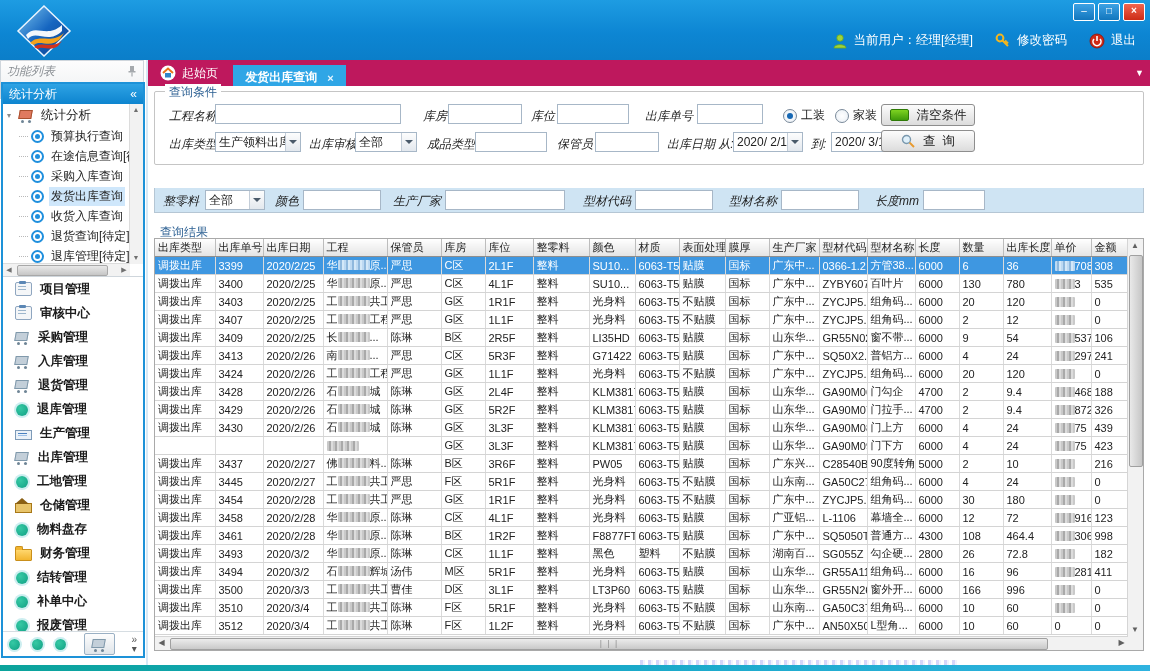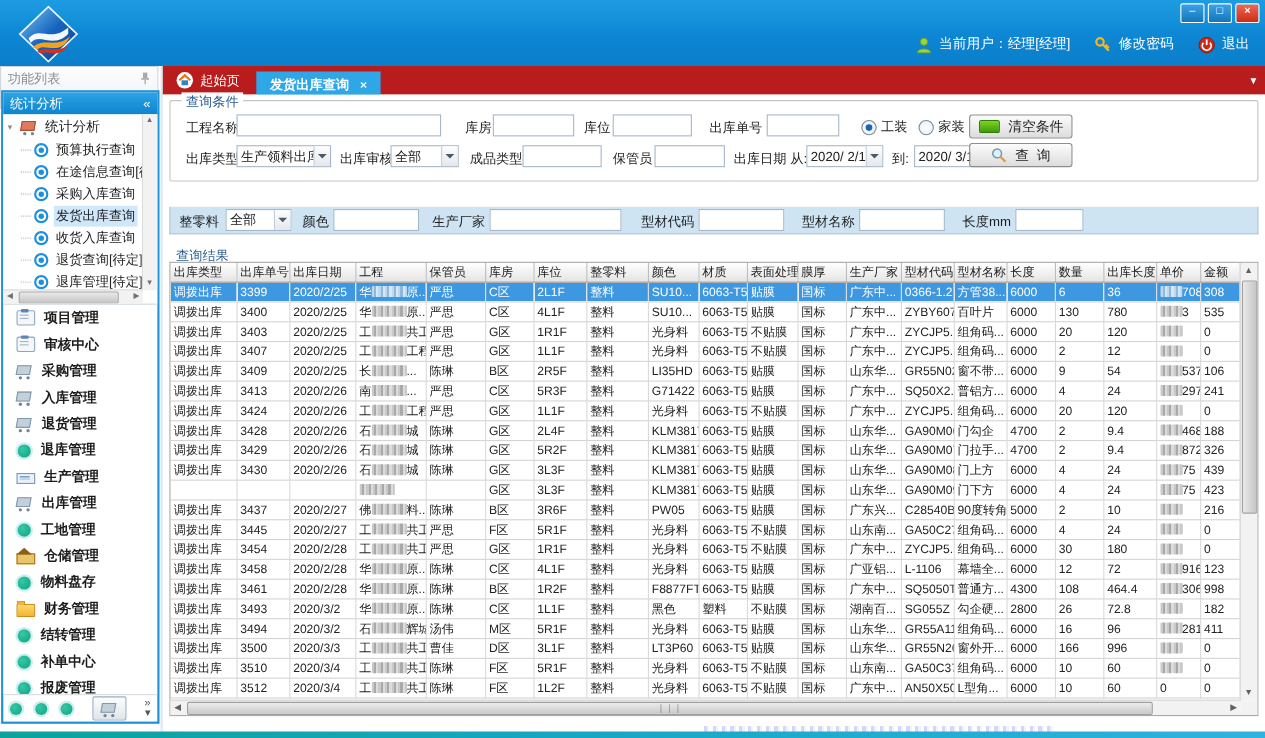--- a/index.html
+++ b/index.html
@@ -12,21 +12,21 @@
   .apptitle{position:absolute;left:78px;top:13px;font-size:27px;font-weight:bold;color:#fff;letter-spacing:1px;text-shadow:1px 2px 2px rgba(0,60,120,.55);white-space:nowrap;}
   .winbtns{position:absolute;right:5px;top:3px;display:flex;gap:3px;}
   .winbtn{width:20px;height:16px;border:1px solid #fff;border-radius:2px;background:linear-gradient(#3da2e4,#1276bd);color:#fff;font-size:10px;line-height:14px;text-align:center;cursor:default;}
   .winbtn.close{background:linear-gradient(#f1664f,#cc2c17);font-weight:bold;}
   .userbar{position:absolute;right:14px;top:32px;display:flex;align-items:center;gap:22px;color:#fff;font-size:12.5px;white-space:nowrap;}
   .uitem{display:flex;align-items:center;gap:6px;}
   .uicon{display:inline-block;flex:none;}
 
   
   .sidebar{position:absolute;left:0;top:60px;width:146px;height:605px;background:#fff;}
-  .flbar{position:absolute;left:0;top:0;width:144px;height:39px;background:linear-gradient(#fdfdfd,#eef0f2);border:1px solid #cfd6dc;color:#8a8f94;line-height:20px;padding-left:6px;box-sizing:border-box;}
+  .flbar{position:absolute;left:0;top:0;width:144px;height:39px;background:linear-gradient(#fdfdfd,#eef0f2);border:1px solid #cfd6dc;color:#8a8f94;line-height:20px;padding-left:6px;box-sizing:border-box;font-style:italic;}
   .flpin{position:absolute;right:6px;top:4px;width:10px;height:12px;opacity:.75;}
   .sidebox{position:absolute;left:1px;right:1px;top:22px;bottom:7px;border:2px solid #1d92d8;background:#fff;display:flex;flex-direction:column;box-sizing:border-box;}
   .sabar{height:20px;background:linear-gradient(#2ea3e4,#0d84cf);color:#fff;line-height:20px;padding:0 6px;display:flex;justify-content:space-between;flex:none;}
   .tree{position:relative;height:172px;flex:none;border-bottom:1px solid #cfd6dc;overflow:hidden;background:#fff;}
   .treelist{position:absolute;left:0;top:0;right:13px;bottom:12px;overflow:hidden;}
   .troot{display:flex;align-items:center;height:22px;padding-left:4px;gap:4px;}
   .texp{color:#8b8b8b;font-size:8px;width:8px;}
   .trlabel{font-size:12.5px;}
   .titem{display:flex;align-items:center;height:20px;padding-left:16px;white-space:nowrap;}
   .titem.active .tlabel{background:#cfe7fb;}
@@ -58,30 +58,30 @@
   .ic-dot{border-radius:50%;background:radial-gradient(circle at 35% 35%,#35c9a4,#10a084);box-shadow:0 0 0 2px #cdeef0;width:12px;height:12px;margin:1px 9px 0 1px;}
   .ic-chip{background:#eaf1f8;border:1px solid #7d9ab8;height:8px;top:2px;}
   .ic-chip::before{content:"";position:absolute;left:2px;top:2px;width:9px;height:1px;background:#4a81c0;box-shadow:0 2px 0 #9cc0e8;}
   .ic-house{background:#e8c46a;border:1px solid #a87818;height:8px;top:3px;}
   .ic-house::before{content:"";position:absolute;left:-1px;top:-6px;border-left:7px solid transparent;border-right:7px solid transparent;border-bottom:6px solid #8a6014;}
   .ic-folder{background:linear-gradient(#ffd76e,#f2b52f);border:1px solid #c98f1b;border-radius:1px;height:10px;top:2px;}
   .ic-folder::before{content:"";position:absolute;left:-1px;top:-4px;width:6px;height:3px;background:#f2b52f;border:1px solid #c98f1b;border-bottom:none;border-radius:2px 2px 0 0;}
 
   
   .vsplit{position:absolute;left:146px;top:60px;width:2px;bottom:6px;background:#d7e9f6;}
-  .tabbar{position:absolute;left:148px;top:60px;width:1002px;height:26px;background:#b91c1c;}
+  .tabbar{position:absolute;left:148px;top:60px;width:1002px;height:26px;background:#be185d;}
   .tab{display:inline-flex;align-items:center;height:26px;padding:0 12px;color:#fff;gap:6px;}
   .tab.active{background:#2fa6e6;font-weight:bold;}
   .tabclose{font-size:11px;color:#e8f6ff;margin-left:4px;}
   .tabovf{position:absolute;right:6px;top:8px;color:#fff;font-size:9px;}
   .content{position:absolute;left:148px;top:86px;width:1002px;height:572px;background:#fff;}
 
   .qbox{position:absolute;left:6px;top:5px;right:6px;height:72px;border:1px solid #c5c5c5;border-radius:2px;}
   .qlegend{position:absolute;top:-8px;left:10px;background:#fff;padding:0 4px;color:#2b5f92;}
-  .qlbl{position:absolute;white-space:nowrap;color:#1c1c1c;}
+  .qlbl{position:absolute;white-space:nowrap;color:#1c1c1c;font-style:italic;}
   .tinput{position:absolute;height:20px;border:1px solid #a7b7c7;background:#fff;box-sizing:border-box;font-size:12px;padding:0 3px;}
   .combo{position:absolute;height:20px;border:1px solid #a7b7c7;background:#fff;box-sizing:border-box;display:flex;align-items:center;}
   .cval{flex:1;padding-left:3px;white-space:nowrap;overflow:hidden;}
   .carr{width:14px;height:100%;display:flex;align-items:center;justify-content:center;background:linear-gradient(#fdfdfd,#e3e8ee);border-left:1px solid #c3cdd8;}
   .carr::after{content:"";border-left:4px solid transparent;border-right:4px solid transparent;border-top:4px solid #4a5a6a;}
   .radio{position:absolute;display:flex;align-items:center;gap:4px;}
   .rdot{width:12px;height:12px;border-radius:50%;border:1px solid #7a8a9a;background:radial-gradient(#fff,#e8eef4);position:relative;}
   .radio.checked .rdot::after{content:"";position:absolute;left:3px;top:3px;width:6px;height:6px;border-radius:50%;background:#1668b4;}
   .btn{position:absolute;height:22px;background:linear-gradient(#fcfcfc,#dcdcdc);border:1px solid #8e8e8e;border-radius:3px;display:flex;align-items:center;justify-content:center;gap:8px;font-size:12.5px;box-sizing:border-box;}
   .eraser{width:17px;height:10px;background:linear-gradient(#7ed321,#3f9b0b);border:1px solid #2e7a06;border-radius:2px;}

